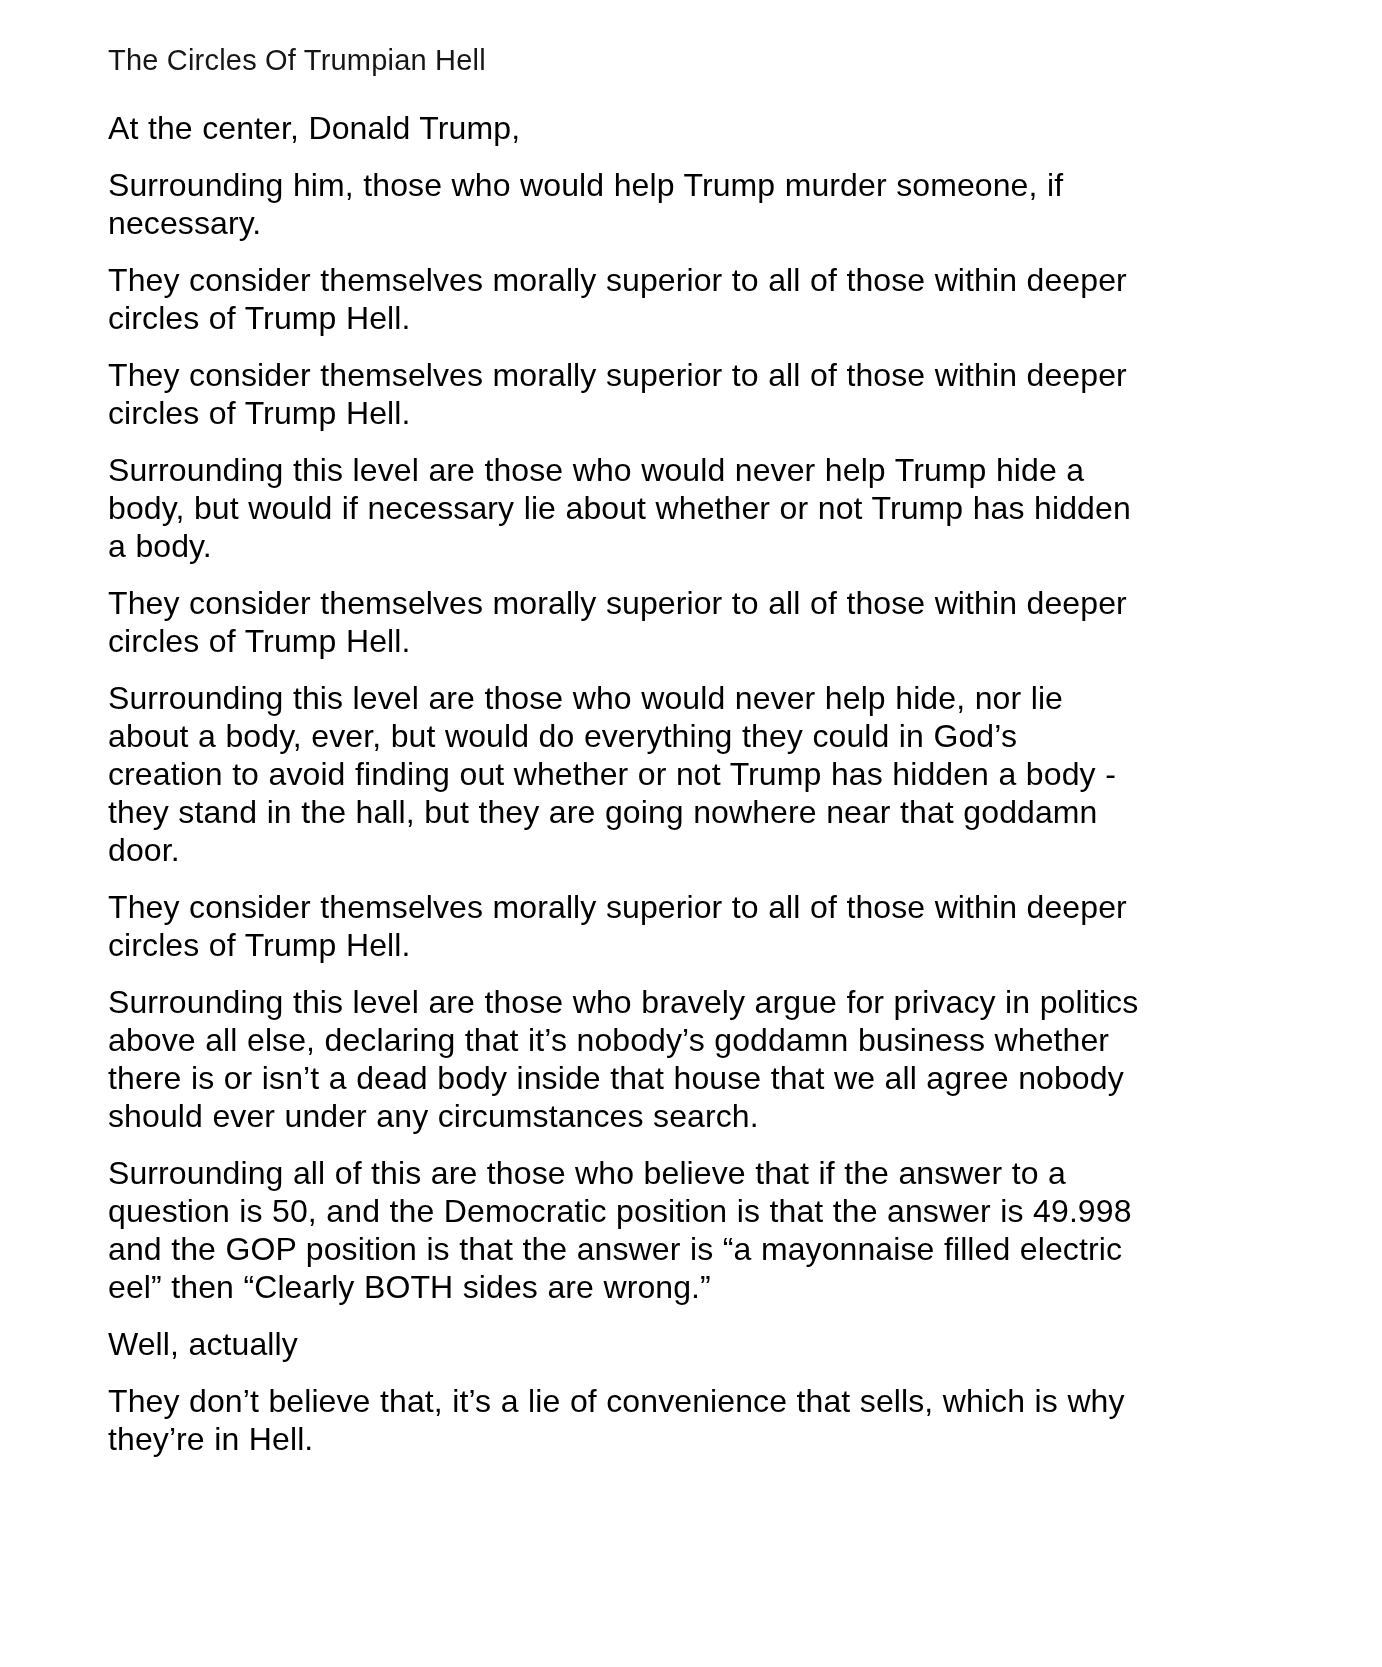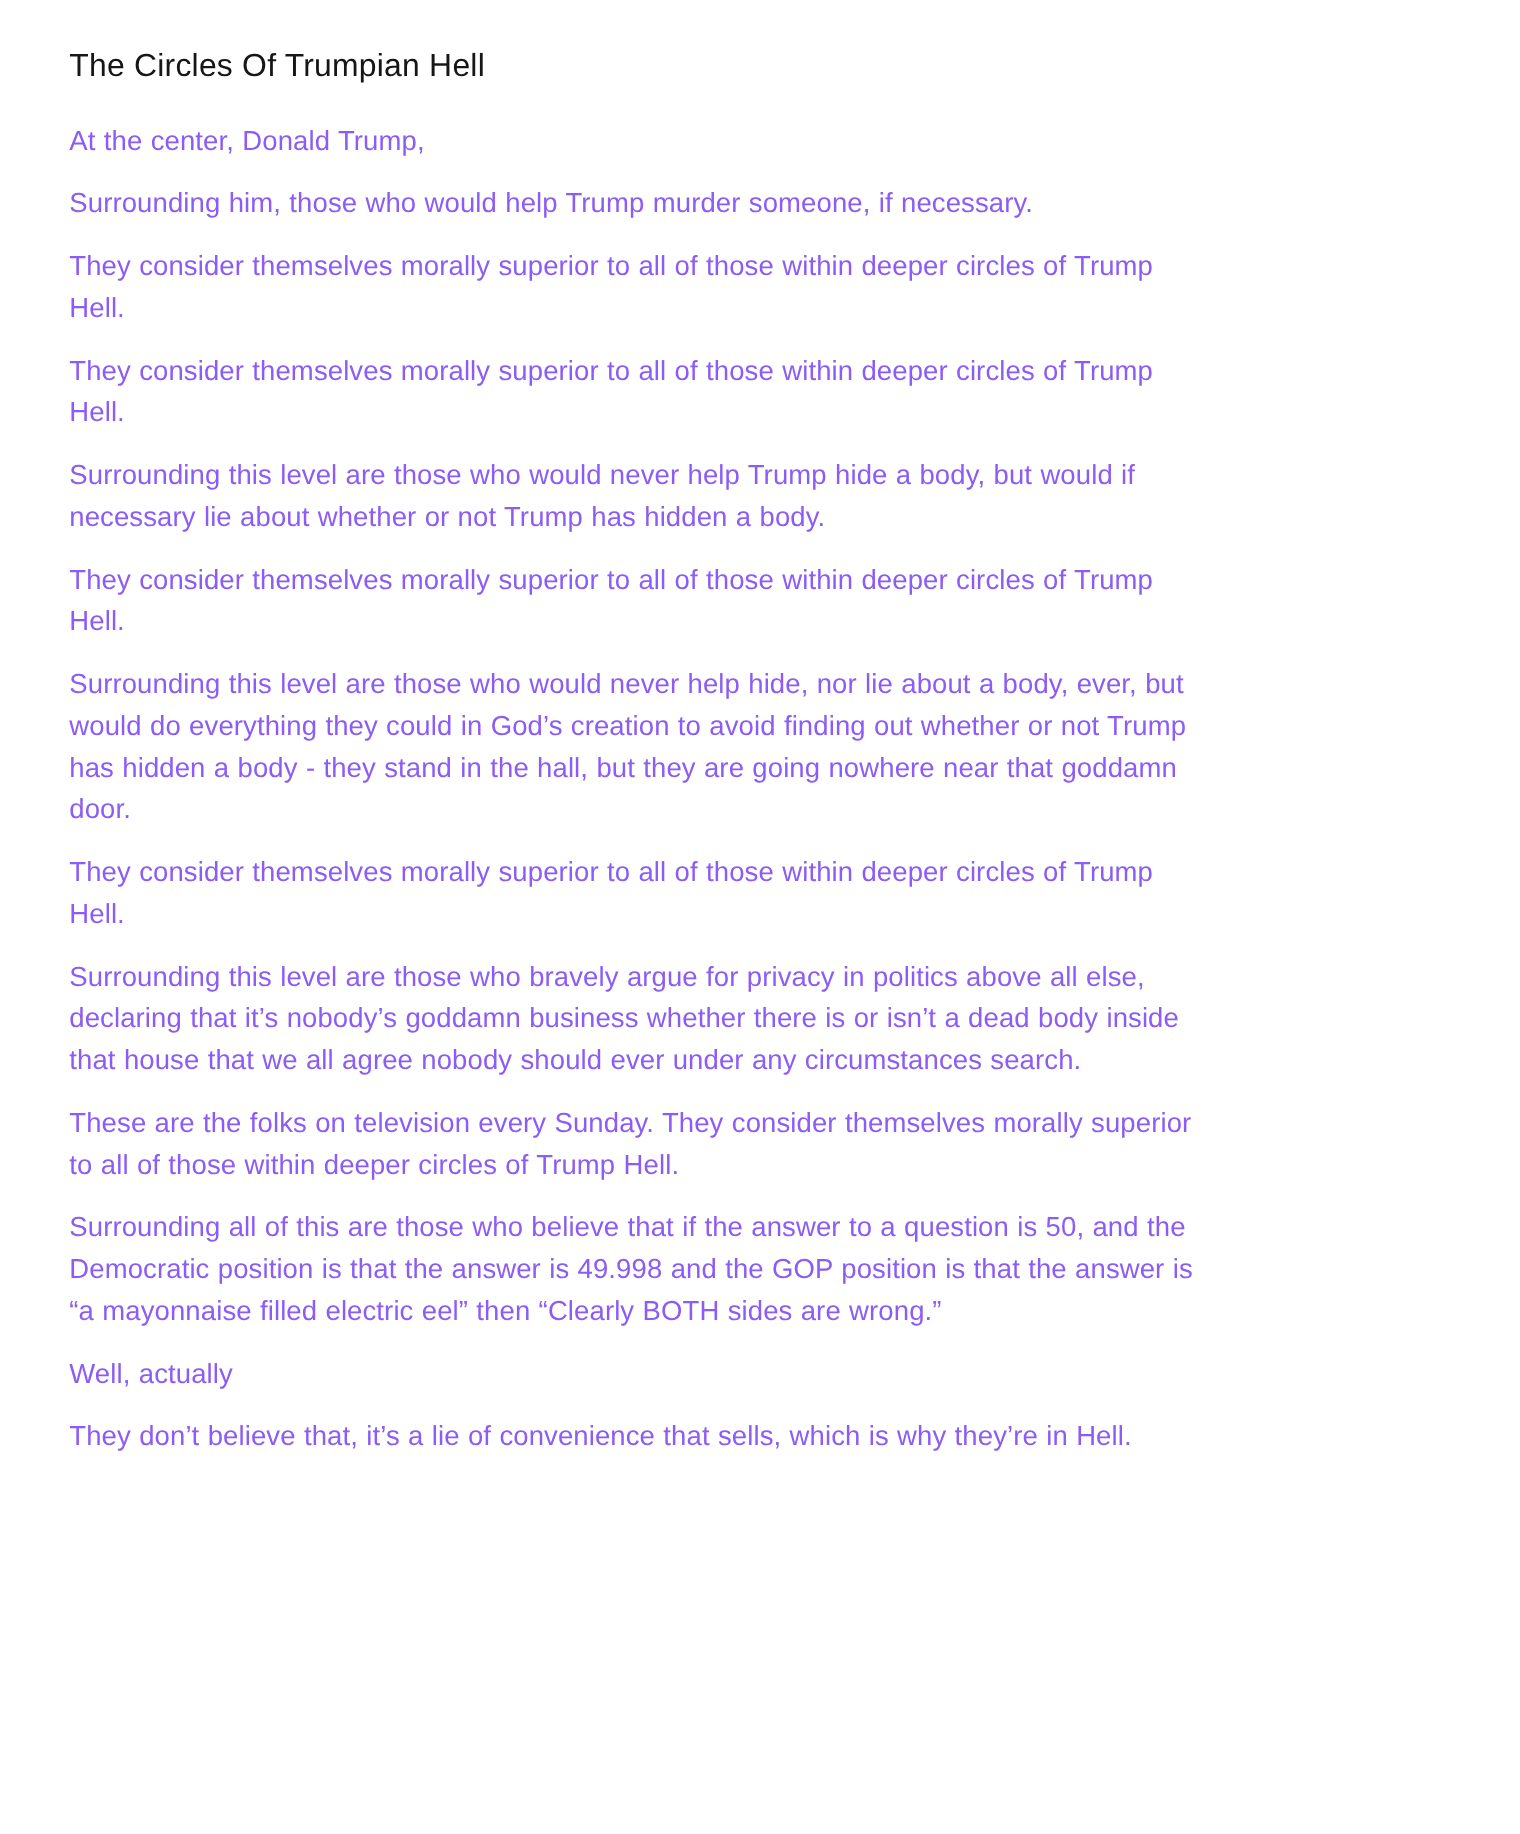--- a/index.html
+++ b/index.html
@@ -8,58 +8,58 @@
     background: #ffffff;
   }
   .page {
     position: relative;
     width: 1160px;
     height: 1667px;
     background: #ffffff;
     overflow: hidden;
     font-family: "Liberation Sans", "DejaVu Sans", sans-serif;
     color: #161616;
+    padding-left: 45px;
   }
   .doc {
     box-sizing: border-box;
     padding: 40px 66px 40px 63px;
     max-width: 1382px;
   }
   .doc-title {
     font-size: 29px;
     font-weight: 400;
     line-height: 40px;
     margin: 0 0 29px 0;
     color: #161616;
     letter-spacing: 0.2px;
   }
   .doc-paragraph {
-    font-size: 25px;
+    font-size: 32px;
     font-weight: 400;
     line-height: 38px;
     margin: 0 0 19px 0;
-    color: #8b5cf6;
+    color: #000000;
     letter-spacing: 0.1px;
     word-spacing: 0.5px;
   }
 </style>
 </head>
 <body>
 
 <div class="page">
   <div class="doc">
     <h1 class="doc-title">The Circles Of Trumpian Hell</h1>
 
     <p class="doc-paragraph">At the center, Donald Trump,</p>
     <p class="doc-paragraph">Surrounding him, those who would help Trump murder someone, if necessary.</p>
     <p class="doc-paragraph">They consider themselves morally superior to all of those within deeper circles of Trump Hell.</p>
     <p class="doc-paragraph">They consider themselves morally superior to all of those within deeper circles of Trump Hell.</p>
     <p class="doc-paragraph">Surrounding this level are those who would never help Trump hide a body, but would if necessary lie about whether or not Trump has hidden a body.</p>
     <p class="doc-paragraph">They consider themselves morally superior to all of those within deeper circles of Trump Hell.</p>
     <p class="doc-paragraph">Surrounding this level are those who would never help hide, nor lie about a body, ever, but would do everything they could in God’s creation to avoid finding out whether or not Trump has hidden a body - they stand in the hall, but they are going nowhere near that goddamn door.</p>
     <p class="doc-paragraph">They consider themselves morally superior to all of those within deeper circles of Trump Hell.</p>
     <p class="doc-paragraph">Surrounding this level are those who bravely argue for privacy in politics above all else, declaring that it’s nobody’s goddamn business whether there is or isn’t a dead body inside that house that we all agree nobody should ever under any circumstances search.</p>
-    <p class="doc-paragraph">These are the folks on television every Sunday. They consider themselves morally superior to all of those within deeper circles of Trump Hell.</p>
     <p class="doc-paragraph">Surrounding all of this are those who believe that if the answer to a question is 50, and the Democratic position is that the answer is 49.998 and the GOP position is that the answer is “a mayonnaise filled electric eel” then “Clearly BOTH sides are wrong.”</p>
     <p class="doc-paragraph">Well, actually</p>
     <p class="doc-paragraph">They don’t believe that, it’s a lie of convenience that sells, which is why they’re in Hell.</p>
   </div>
 </div>
 
 </body></html>

